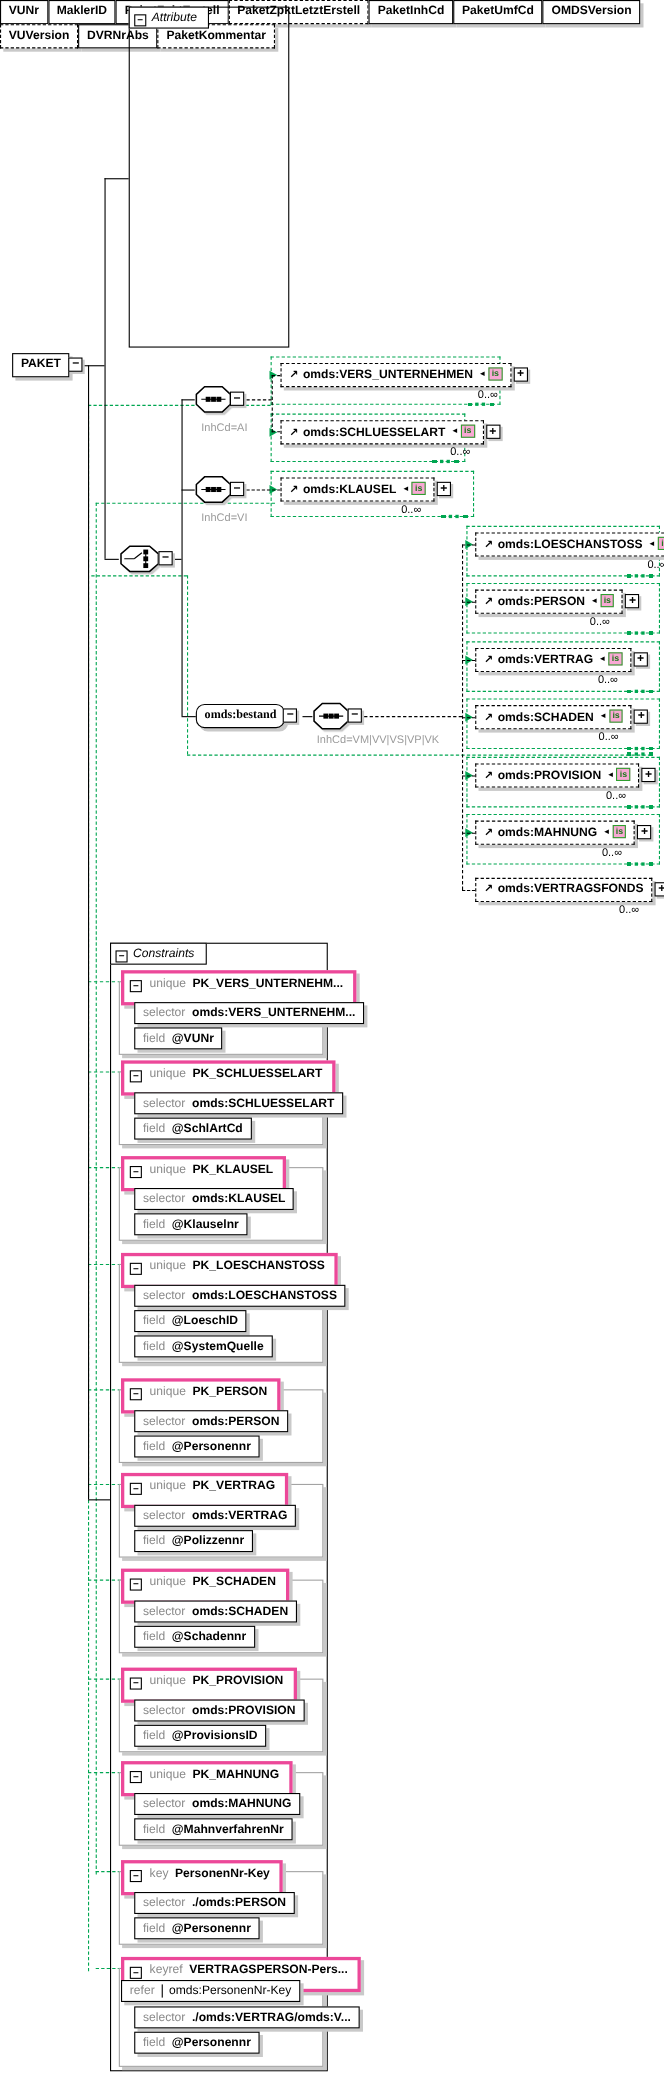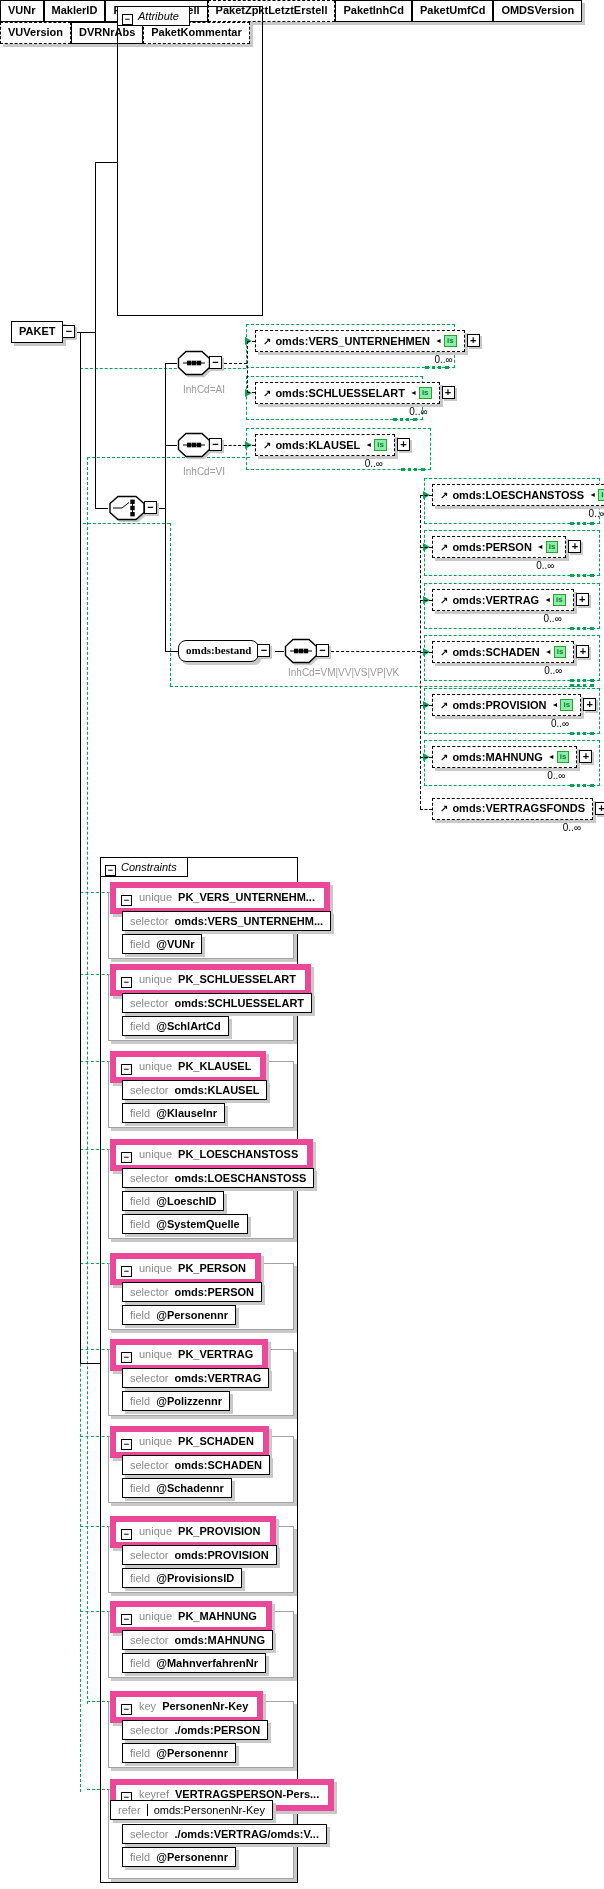--- a/index.html
+++ b/index.html
@@ -7,38 +7,38 @@
   #canvas{position:relative;width:604px;height:1889px;overflow:hidden;background:#fff;
           font-family:"Liberation Sans","DejaVu Sans",sans-serif;}
   
   .box{border:1px solid #000;background:#fff;box-shadow:3px 3px 0 #c9c9c9;
        font-weight:bold;font-size:11px;line-height:19px;height:22px;padding:0 7px;
        white-space:nowrap;display:inline-block;}
   .dashedbox{border-style:dashed;}
   .rounded{border-radius:8px;font-family:Liberation Serif, serif;}
   .refarrow{font-size:10px;font-weight:bold;margin-right:4px;}
   .badgearrow{font-size:7px;vertical-align:2px;margin-left:5px;}
-  .badge{display:inline-block;font-size:8px;font-weight:bold;color:#1d7a1d;background:#86efac;
+  .badge{display:inline-block;font-size:8px;font-weight:bold;color:#1d7a1d;background:#f9a8d4;
          border:1px solid #2e9e2e;padding:0 2px;line-height:10px;vertical-align:2px;margin-left:2px;}
   .toggle{position:absolute;width:13px;height:13px;border:1px solid #000;background:#fff;
           box-shadow:2px 2px 0 #c9c9c9;font-size:11px;line-height:11px;text-align:center;
           font-weight:bold;z-index:6;}
   .occurs{position:absolute;font-size:10px;color:#000;white-space:nowrap;}
   .cond{position:absolute;font-size:10px;color:#9b9b9b;white-space:nowrap;z-index:4;}
   
   .panel{position:absolute;border:1px solid #000;background:transparent;z-index:1;}
   .paneltab{position:absolute;border:1px solid #000;background:#fff;font-style:italic;font-size:11px;
             line-height:18px;height:20px;padding:0 10px 0 4px;white-space:nowrap;z-index:2;}
   .minicon{display:inline-block;width:11px;height:11px;border:1px solid #000;background:#fff;
            font-size:9px;line-height:9px;text-align:center;font-weight:bold;font-style:normal;
            vertical-align:-2px;margin-right:5px;}
   
   .ccontainer{position:absolute;border:1px solid #a3a3a3;background:#fff;
               box-shadow:3px 3px 0 #c9c9c9;z-index:2;}
-  .chead{position:absolute;border:6px solid #ec4899;background:#fff;box-shadow:3px 3px 0 #c9c9c9;
+  .chead{position:absolute;border:3px solid #ec4899;background:#fff;box-shadow:3px 3px 0 #c9c9c9;
          font-size:11px;line-height:19px;height:32px;padding:0 9px 0 5px;white-space:nowrap;z-index:3;}
   .kindlabel{color:#8a8a8a;margin:0 6px 0 2px;}
   .cname{font-weight:bold;}
   .crow{position:absolute;border:1px solid #000;background:#fff;box-shadow:3px 3px 0 #c9c9c9;
         font-size:11px;line-height:18px;height:20px;padding:0 7px;white-space:nowrap;z-index:3;}
   .rowlabel{color:#8a8a8a;margin-right:6px;}
   .rowval{font-weight:bold;}
   .rowval-plain{font-weight:normal;}
   .refercell{border-right:1px solid #000;padding-right:6px;margin-right:6px;}
   

